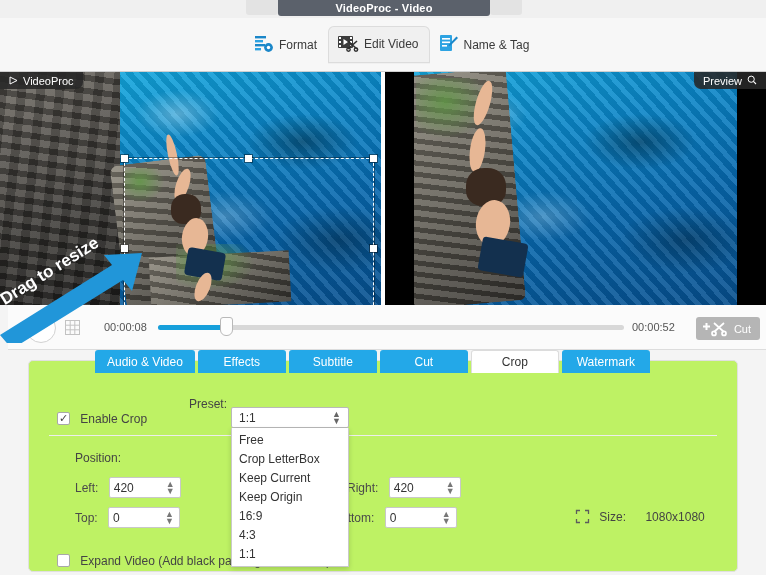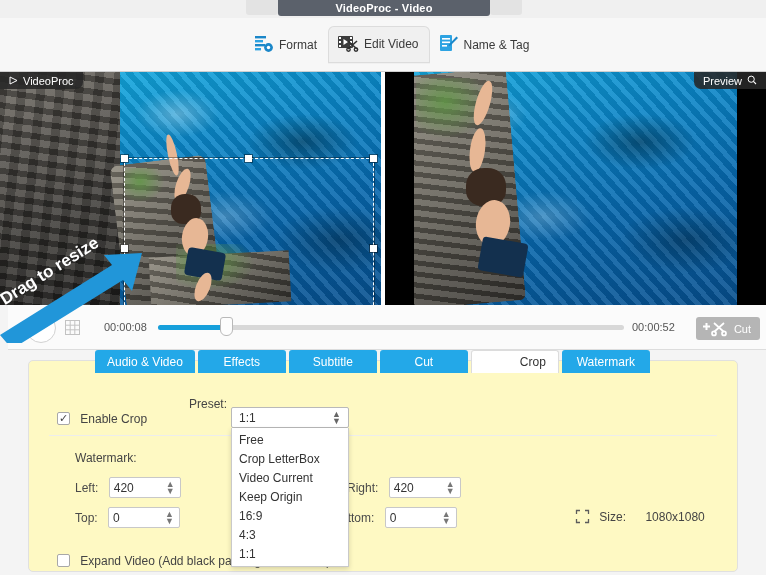--- a/index.html
+++ b/index.html
@@ -149,30 +149,30 @@
   .cutbtn {
     position: absolute; left: 688px; top: 12px; width: 64px; height: 23px;
     background: #b5b5b5; border-radius: 3px; color: #fff; font-size: 11px;
     display: flex; align-items: center; justify-content: flex-end; padding-right: 9px;
   }
   .cutbtn .ci { position: absolute; left: 5px; top: 3px; }
 
   
   .panel {
     position: absolute; left: 28px; top: 360px; width: 710px; height: 212px;
-    background: #fef9c3; border: 1px solid #e0e0e0; border-radius: 5px;
+    background: #bef264; border: 1px solid #e0e0e0; border-radius: 5px;
   }
   .edittabs { position: absolute; left: 66px; top: -11px; display: flex; gap: 3px; }
   .etab {
     height: 23px; min-width: 88px; padding: 0 12px;
     background: #23a8e8; color: #fff; font-size: 12px;
     display: flex; align-items: center; justify-content: center;
     border-radius: 3px 3px 0 0;
   }
-  .etab.active { background: #ffffff; color: #333; border: 1px solid #dcdcdc; border-bottom: none; justify-content: flex-end; }
+  .etab.active { background: #ffffff; color: #333; border: 1px solid #dcdcdc; border-bottom: none; }
 
   .row { position: absolute; font-size: 12px; color: #444; }
   .chk {
     width: 13px; height: 13px; border: 1px solid #a8a8a8; background: #fff;
     border-radius: 2px; display: inline-flex; align-items: center; justify-content: center;
     vertical-align: middle;
   }
   .chk .tick { font-size: 11px; color: #444; line-height: 1; }
   .fieldlabel { color: #4a4a4a; }
   .spin {
@@ -397,21 +397,21 @@
     <div class="row" style="left:28px; top:50px;">
       <span class="chk">
           <span class="tick">✓</span>
         </span>
       <span style="margin-left:7px; vertical-align:middle;">Enable Crop</span>
     </div>
     <div class="row" style="left:160px; top:36px;">Preset:</div>
 
     <div class="sep"></div>
 
-    <div class="row" style="left:46px; top:90px;">Watermark:</div>
+    <div class="row" style="left:46px; top:90px;">Position:</div>
 
     <div class="row" style="left:46px; top:116px;">
       <span class="fieldlabel">Left:</span>
       <span class="spin" style="margin-left:7px;">
         <span>420</span>
         <span class="arrows">▲<br>▼</span>
       </span>
     </div>
 
     <div class="row" style="left:318px; top:116px;">
@@ -459,21 +459,21 @@
     </div>
   </div>
 
   <div class="select">
     <span>1:1</span>
     <span class="arrows">▲<br>▼</span>
   </div>
   <div class="dropdown">
     <div class="dditem">Free</div>
     <div class="dditem">Crop LetterBox</div>
-    <div class="dditem">Video Current</div>
+    <div class="dditem">Keep Current</div>
     <div class="dditem">Keep Origin</div>
     <div class="dditem">16:9</div>
     <div class="dditem">4:3</div>
     <div class="dditem">1:1</div>
   </div>
 
   <div class="anno">
     <svg width="168" height="100" viewBox="0 0 168 100">
       <path d="M8 92 L120 22 L112 12 L150 10 L140 48 L131 37 L20 106 Z" fill="#2196d9"></path>
     </svg>

